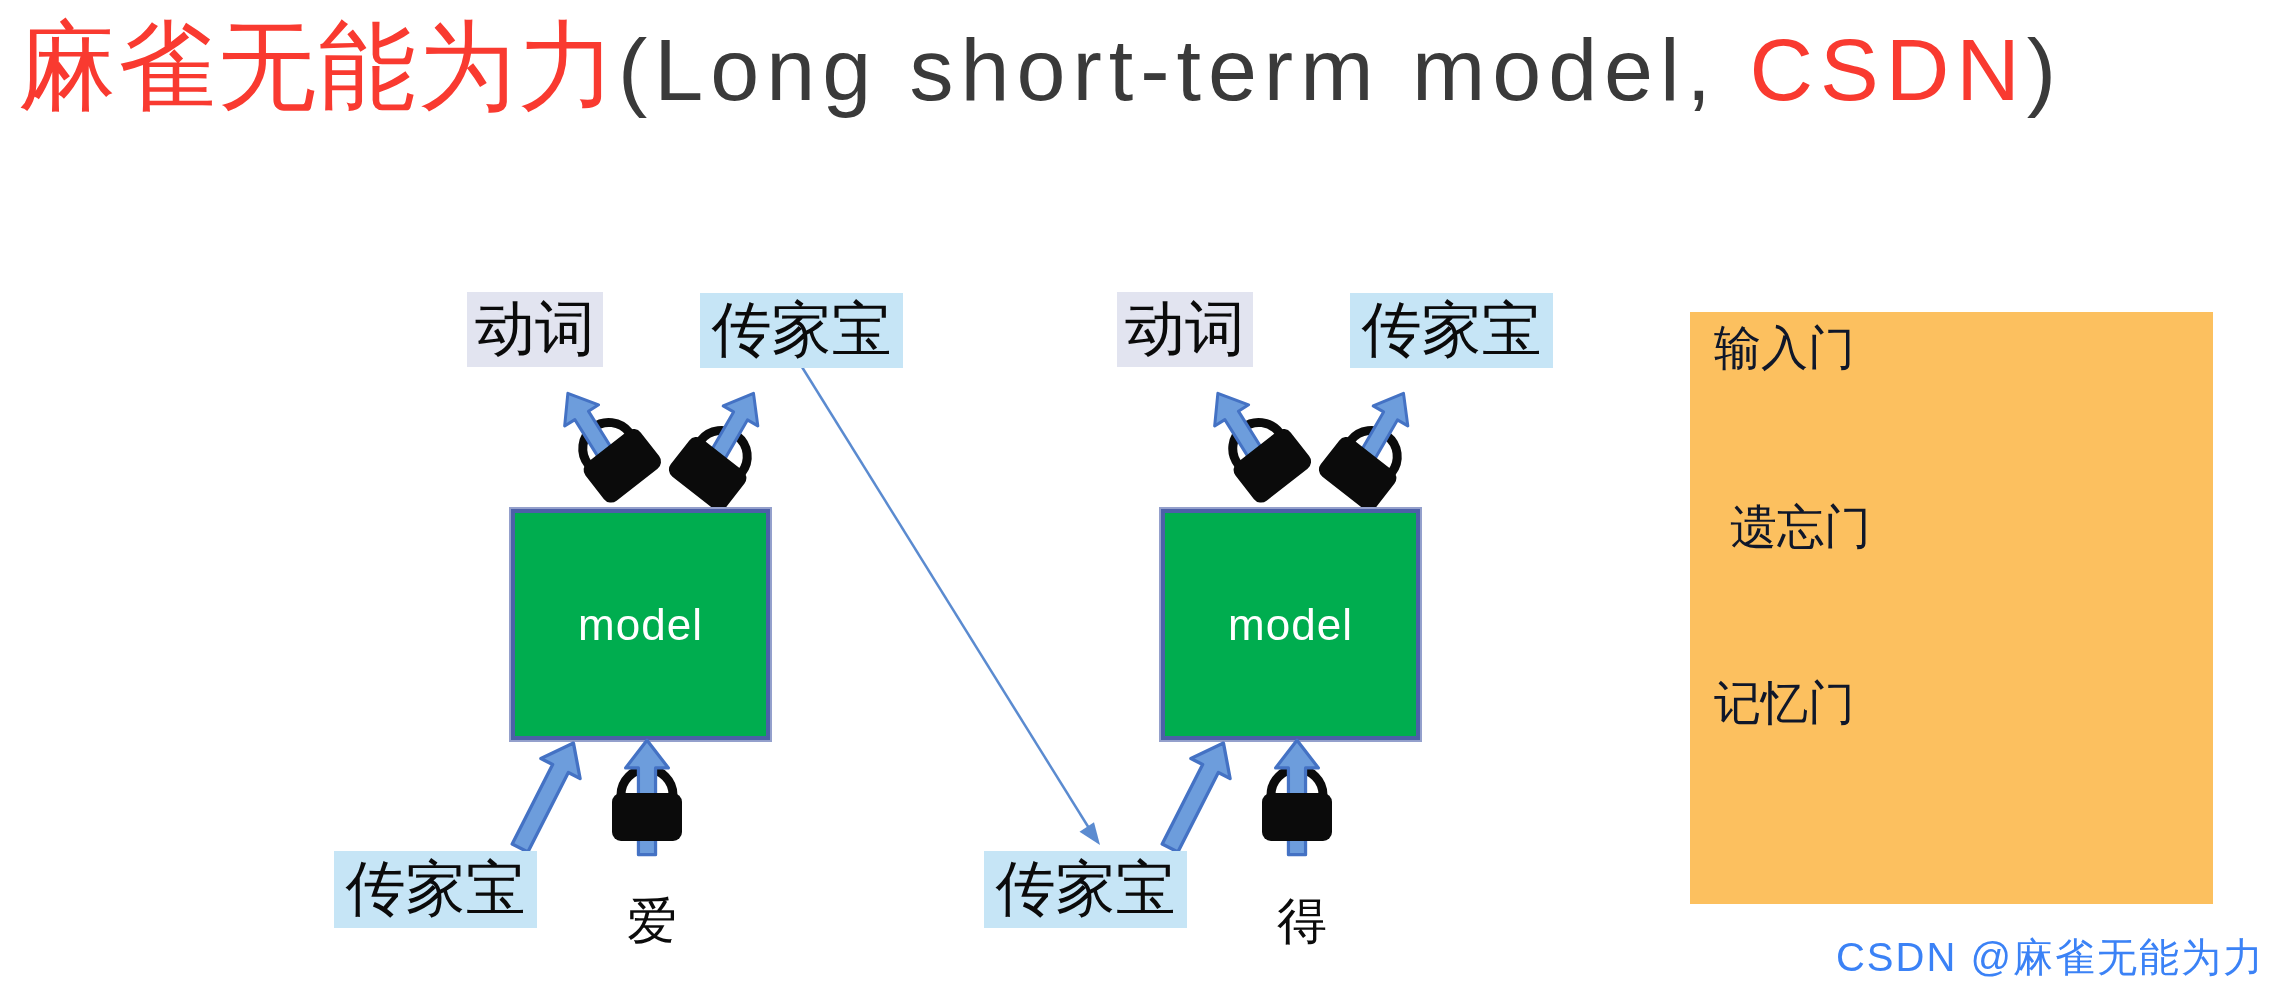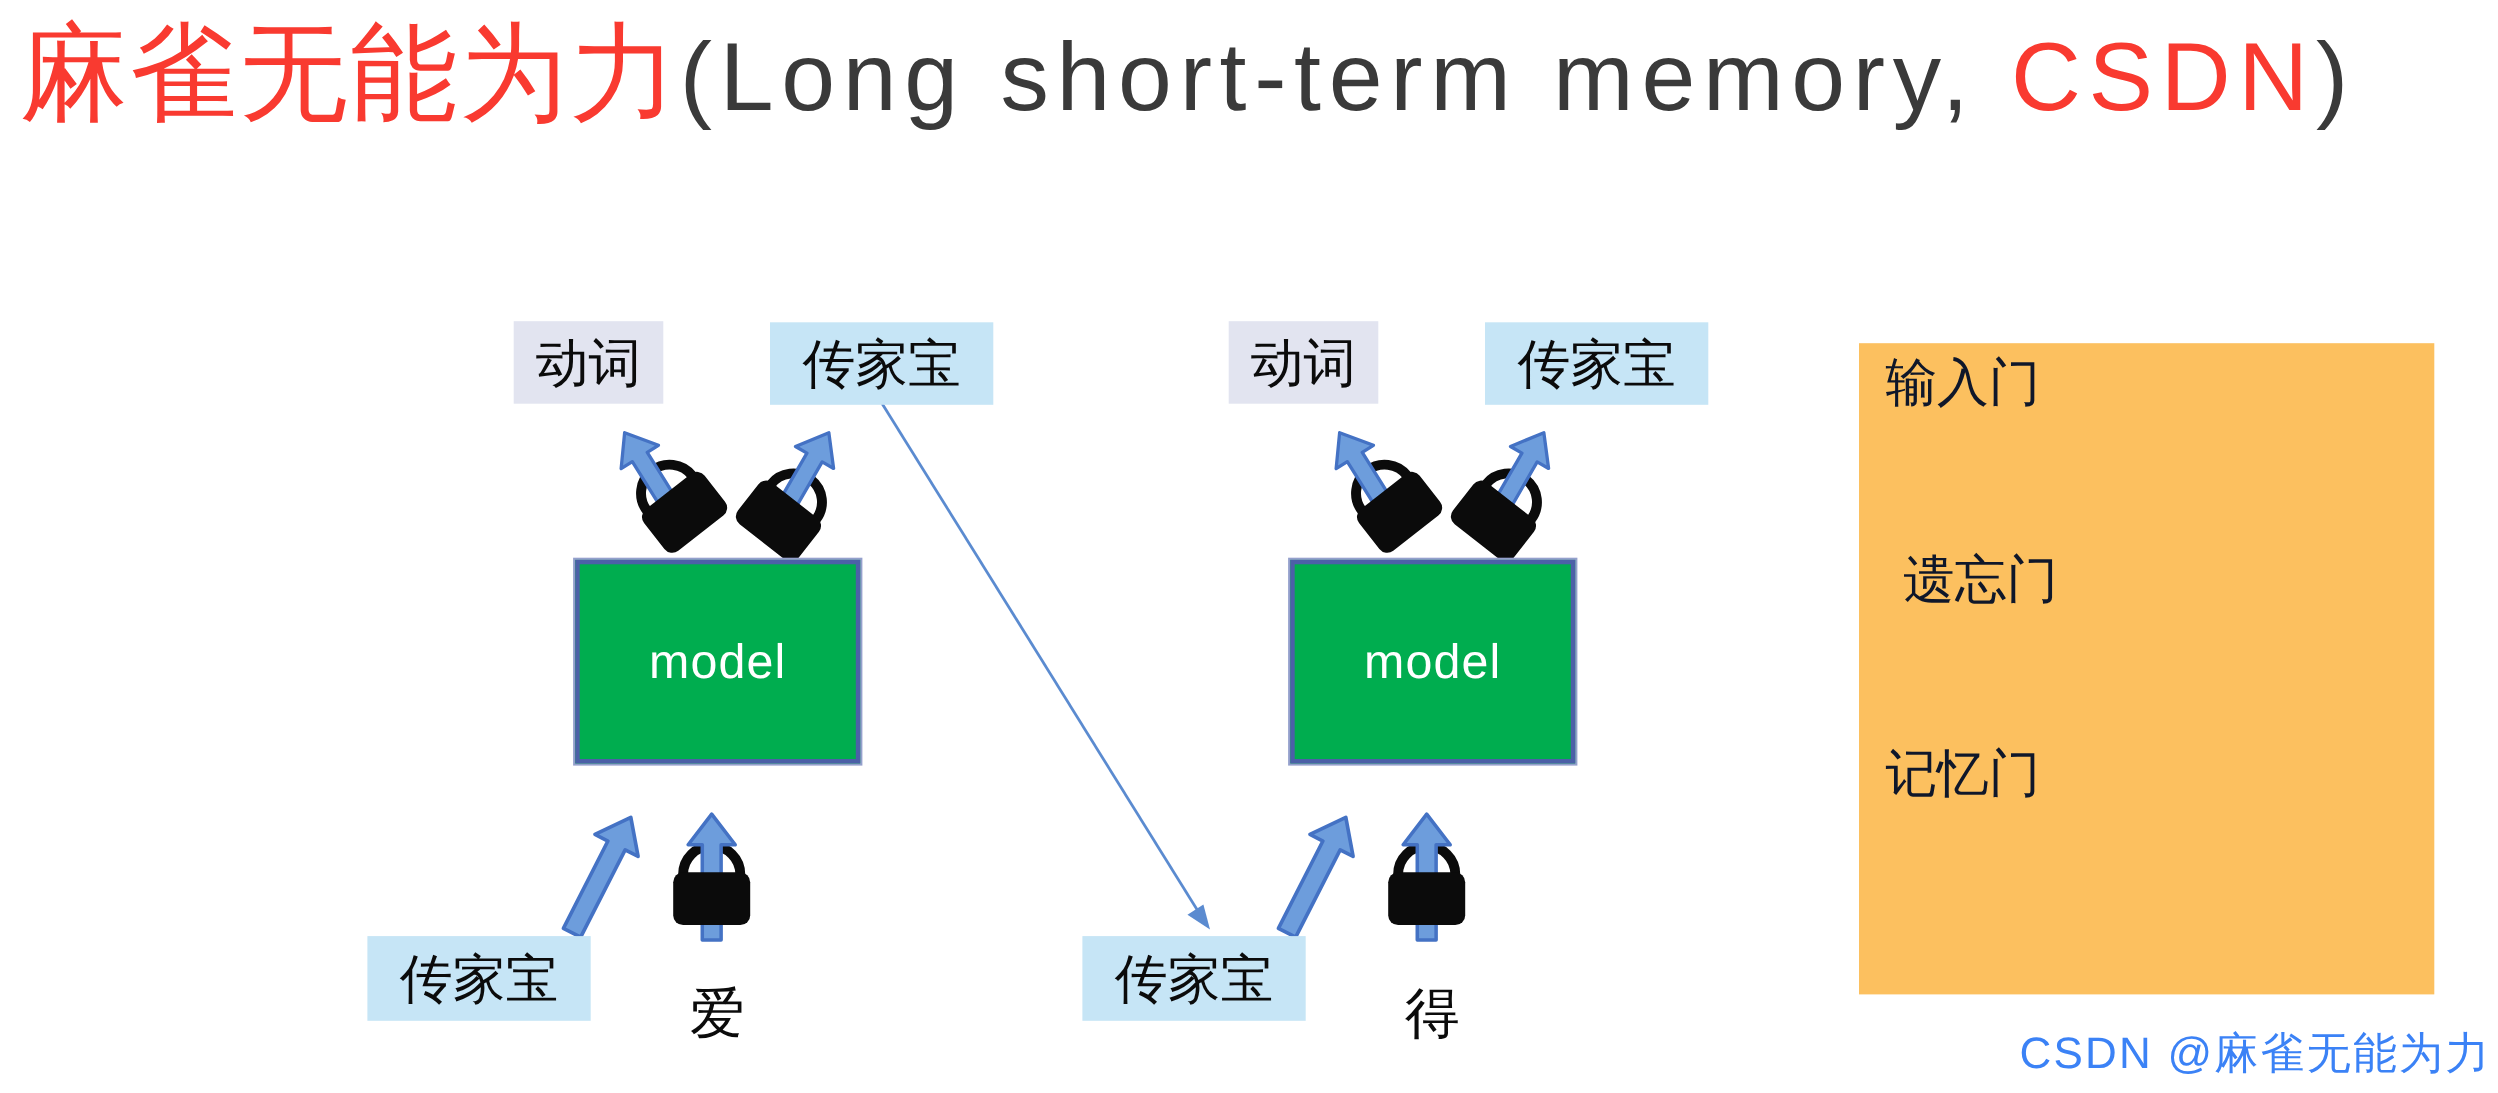--- a/index.html
+++ b/index.html
@@ -9,25 +9,25 @@
   }
   
   .title{position:absolute;left:18px;top:2px;margin:0;white-space:nowrap;font-weight:normal;}
   .title .cjk{font-family:"Liberation Serif","DejaVu Serif",serif;font-size:98px;color:#F93A30;letter-spacing:2px;}
   .title .latin{font-family:"Liberation Sans",sans-serif;font-size:88px;color:#3A3A3A;letter-spacing:7px;}
   .title .accent{font-family:"Liberation Sans",sans-serif;font-size:88px;color:#F93A30;letter-spacing:7px;}
   
   .unit{position:absolute;top:0;left:0;width:1600px;height:994px;pointer-events:none;}
   .unit.right{left:650px;}
   .label{position:absolute;display:flex;align-items:center;justify-content:center;
-         font-size:48px;color:#0b0b0b;font-weight:500;}
+         font-size:60px;color:#0b0b0b;font-weight:500;}
   .verb-label{left:467px;top:292px;width:136px;height:75px;background:#E2E4F0;}
   .heirloom-top{left:700px;top:293px;width:203px;height:75px;background:#C6E5F6;}
   .heirloom-bottom{left:334px;top:851px;width:203px;height:77px;background:#C6E5F6;}
-  .model-box{position:absolute;left:523px;top:509px;width:259px;height:185px;background:#00AD4F;
+  .model-box{position:absolute;left:511px;top:509px;width:259px;height:231px;background:#00AD4F;
              border:4px solid #4C60A7;box-shadow:0 0 0 2px #94A0CC;box-sizing:border-box;
              display:flex;align-items:center;justify-content:center;}
   .model-box span{color:#ffffff;font-size:44px;letter-spacing:1px;}
   .char{position:absolute;left:602px;top:888px;width:100px;text-align:center;
         font-size:50px;color:#0b0b0b;font-weight:500;}
   .locks-zone{position:absolute;left:530px;top:370px;}
   .diag-arrow-zone{position:absolute;left:480px;top:730px;}
   .bottom-lock-zone{position:absolute;left:577px;top:730px;}
   
   .connector{position:absolute;left:0;top:0;}
@@ -48,21 +48,21 @@
 <div id="canvas">
 
   <svg class="defs-holder" aria-hidden="true">
     <defs>
       <polygon id="arrow-poly" points="0,-55 20,-29 8,-29 8,52 -8,52 -8,-29 -20,-29" fill="#6D9DDC" stroke="#4472C4" stroke-width="3" stroke-linejoin="round"></polygon>
       <path id="lock-arc" d="M -26 -2 A 26 26 0 0 1 26 -2" fill="none" stroke="#0B0B0B" stroke-width="9"></path>
       <rect id="lock-body" x="-35" y="-4" width="70" height="48" rx="9" fill="#0B0B0B"></rect>
     </defs>
   </svg>
 
-  <h1 class="title"><span class="cjk">麻雀无能为力</span><span class="latin">(Long short-term memory, </span><span class="accent">CSDN</span><span class="latin">)</span></h1>
+  <h1 class="title"><span class="cjk">麻雀无能为力</span><span class="latin">(Long short-term model, </span><span class="accent">CSDN</span><span class="latin">)</span></h1>
 
   <svg class="connector" width="2271" height="994" viewBox="0 0 2271 994">
     <line x1="802" y1="367" x2="1092" y2="833" stroke="#5B8BD0" stroke-width="2.5"></line>
     <polygon points="1100,845 1079.5,831.7 1094,822.2" fill="#5B8BD0"></polygon>
   </svg>
 
   <div class="unit">
     <div class="label verb-label">动词</div>
     <div class="label heirloom-top">传家宝</div>
 

